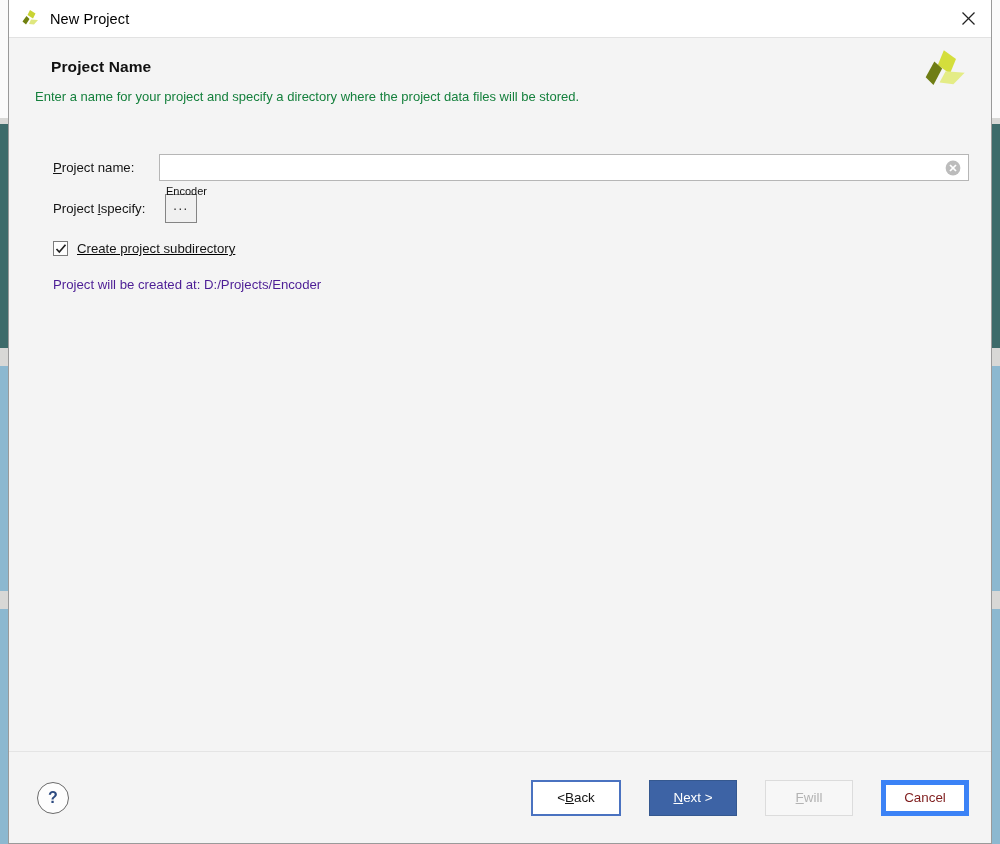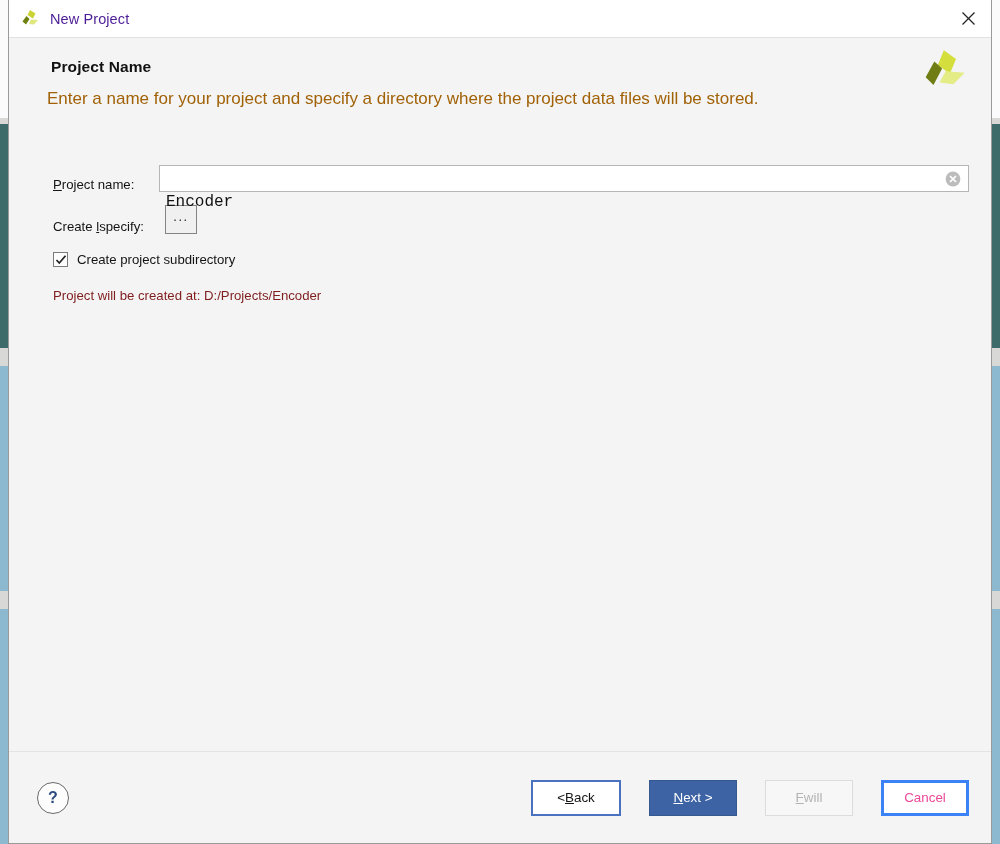--- a/index.html
+++ b/index.html
@@ -49,21 +49,21 @@
     min-height: 38px;
     background: #ffffff;
     border-bottom: 1px solid #e2e2e2;
     display: flex;
     align-items: center;
     padding: 0 0 0 10px;
     position: relative;
   }
   #title-text {
     font-size: 14.5px;
-    color: #4c1d95;
+    color: #000000;
     margin-left: 9px;
     letter-spacing: 0.1px;
   }
   .logo-small { width: 22px; height: 20px; display: block; }
   #close-btn {
     position: absolute;
     right: 0;
     top: 0;
     width: 46px;
     height: 37px;
@@ -82,43 +82,43 @@
     min-height: 72px;
   }
   #page-title {
     font-size: 15.5px;
     font-weight: bold;
     color: #111111;
     margin: 0 0 13px 16px;
     letter-spacing: 0.1px;
   }
   #page-subtitle {
-    font-size: 17px;
-    color: #a16207;
-    margin: 12px;
+    font-size: 13px;
+    color: #15803d;
+    margin: 0;
   }
   #logo-large {
     position: absolute;
     right: 22px;
     top: 8px;
     width: 52px;
     height: 52px;
   }
 
   
   #body-area {
     flex: 1;
     background: #f4f4f4;
     padding: 44px 0 0 0;
     position: relative;
   }
 
   .field-row {
     display: flex;
-    align-items: flex-end;
+    align-items: center;
     padding: 0 22px 0 44px;
     margin-bottom: 13px;
   }
   .field-label {
     font-size: 13.2px;
     color: #141414;
     width: 106px;
     min-width: 106px;
     text-align: left;
     white-space: nowrap;
@@ -131,22 +131,22 @@
     display: flex;
     align-items: center;
     height: 27px;
     background: #ffffff;
     border: 1px solid #b6b6b6;
   }
   .input-wrap input {
     border: none;
     outline: none;
     background: transparent;
-    font-family: Liberation Mono, monospace;
-    font-size: 16px;
+    font-family: Liberation Sans, sans-serif;
+    font-size: 11px;
     color: #111111;
     padding: 0 28px 0 6px;
     width: 100%;
     height: 100%;
     margin-top: 47px;
   }
   .clear-icon {
     position: absolute;
     right: 7px;
     top: 50%;
@@ -170,20 +170,21 @@
     letter-spacing: 1.6px;
     padding-bottom: 5px;
     line-height: 8px;
   }
 
   .check-row {
     display: flex;
     align-items: center;
     padding: 0 20px 0 44px;
     margin-top: 18px;
+    text-decoration: underline;
   }
   .checkbox {
     width: 15px;
     height: 15px;
     min-width: 15px;
     border: 1px solid #7b7b7b;
     background: #fdfdfd;
     display: flex;
     align-items: center;
     justify-content: center;
@@ -193,21 +194,21 @@
   .check-label {
     font-size: 13.2px;
     color: #141414;
     cursor: pointer;
   }
 
   #created-at {
     padding: 0 22px 0 44px;
     margin-top: 21px;
     font-size: 13.2px;
-    color: #7f1d1d;
+    color: #4c1d95;
   }
 
   
   #footer {
     min-height: 92px;
     background: #f4f4f4;
     border-top: 1px solid #e4e4e4;
     display: flex;
     align-items: center;
     padding: 0 22px 0 28px;
@@ -257,22 +258,22 @@
     width: 86px;
   }
   .btn-finish {
     border: 1px solid #dcdcdc;
     background: #f7f7f7;
     color: #b3b3b3;
     width: 88px;
     cursor: default;
   }
   .btn-cancel {
-    border: 3px solid #3b82f6;
-    color: #ec4899;
+    border: 5px solid #3b82f6;
+    color: #7f1d1d;
     width: 88px;
   }
 </style>
 </head>
 <body>
 
 <div id="backdrop">
   <div class="bg-band bg-white" style="top:0px;height:118px;"></div>
   <div class="bg-band bg-gray" style="top:118px;height:6px;"></div>
   <div class="bg-band bg-teal" style="top:124px;height:224px;"></div>
@@ -323,21 +324,21 @@
           <svg width="16" height="16" viewBox="0 0 16 16" xmlns="http://www.w3.org/2000/svg">
             <circle cx="8" cy="8" r="7.4" fill="#bcbcbc"></circle>
             <line x1="5" y1="5" x2="11" y2="11" stroke="#ffffff" stroke-width="1.7"></line>
             <line x1="11" y1="5" x2="5" y2="11" stroke="#ffffff" stroke-width="1.7"></line>
           </svg>
         </span>
       </div>
     </div>
 
     <div class="field-row">
-      <div class="field-label"><span>Create </span><span class="mn">l</span><span>specify:</span></div>
+      <div class="field-label"><span>Project </span><span class="mn">l</span><span>specify:</span></div>
       <div class="browse-btn">...</div>
     </div>
 
     <div class="check-row">
       <div class="checkbox">
         <svg width="12" height="12" viewBox="0 0 12 12" xmlns="http://www.w3.org/2000/svg">
           <polyline points="1.5,6 4.3,9 10.5,1.8" fill="none" stroke="#202020" stroke-width="1.7"></polyline>
         </svg>
       </div>
       <span class="check-label">Create project subdirectory</span>

